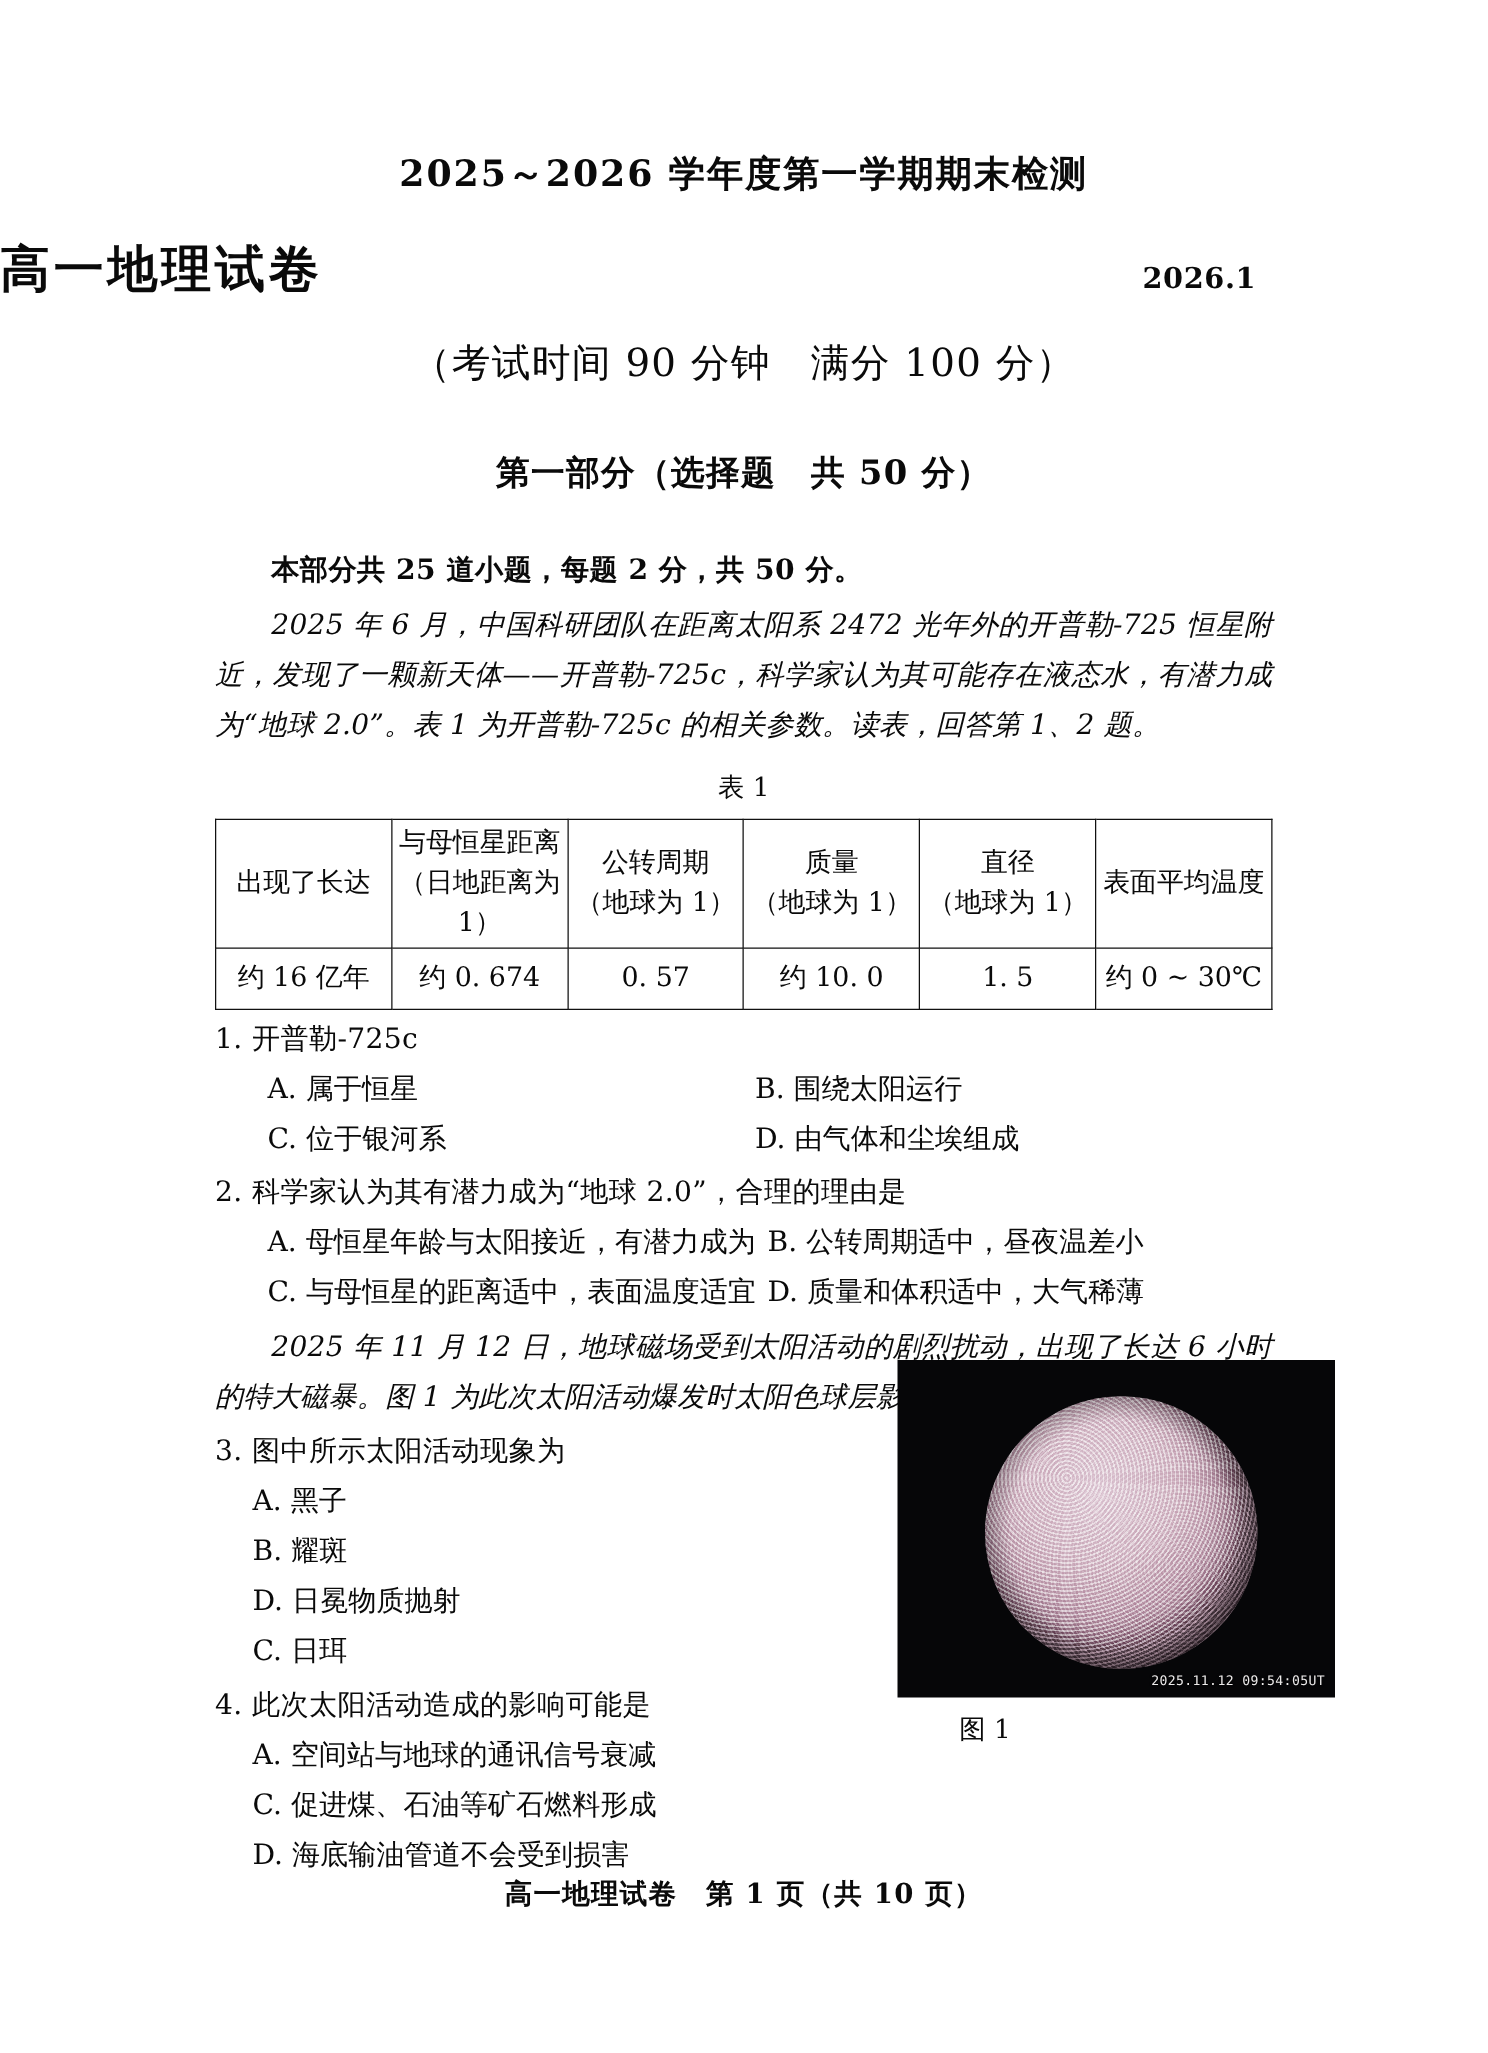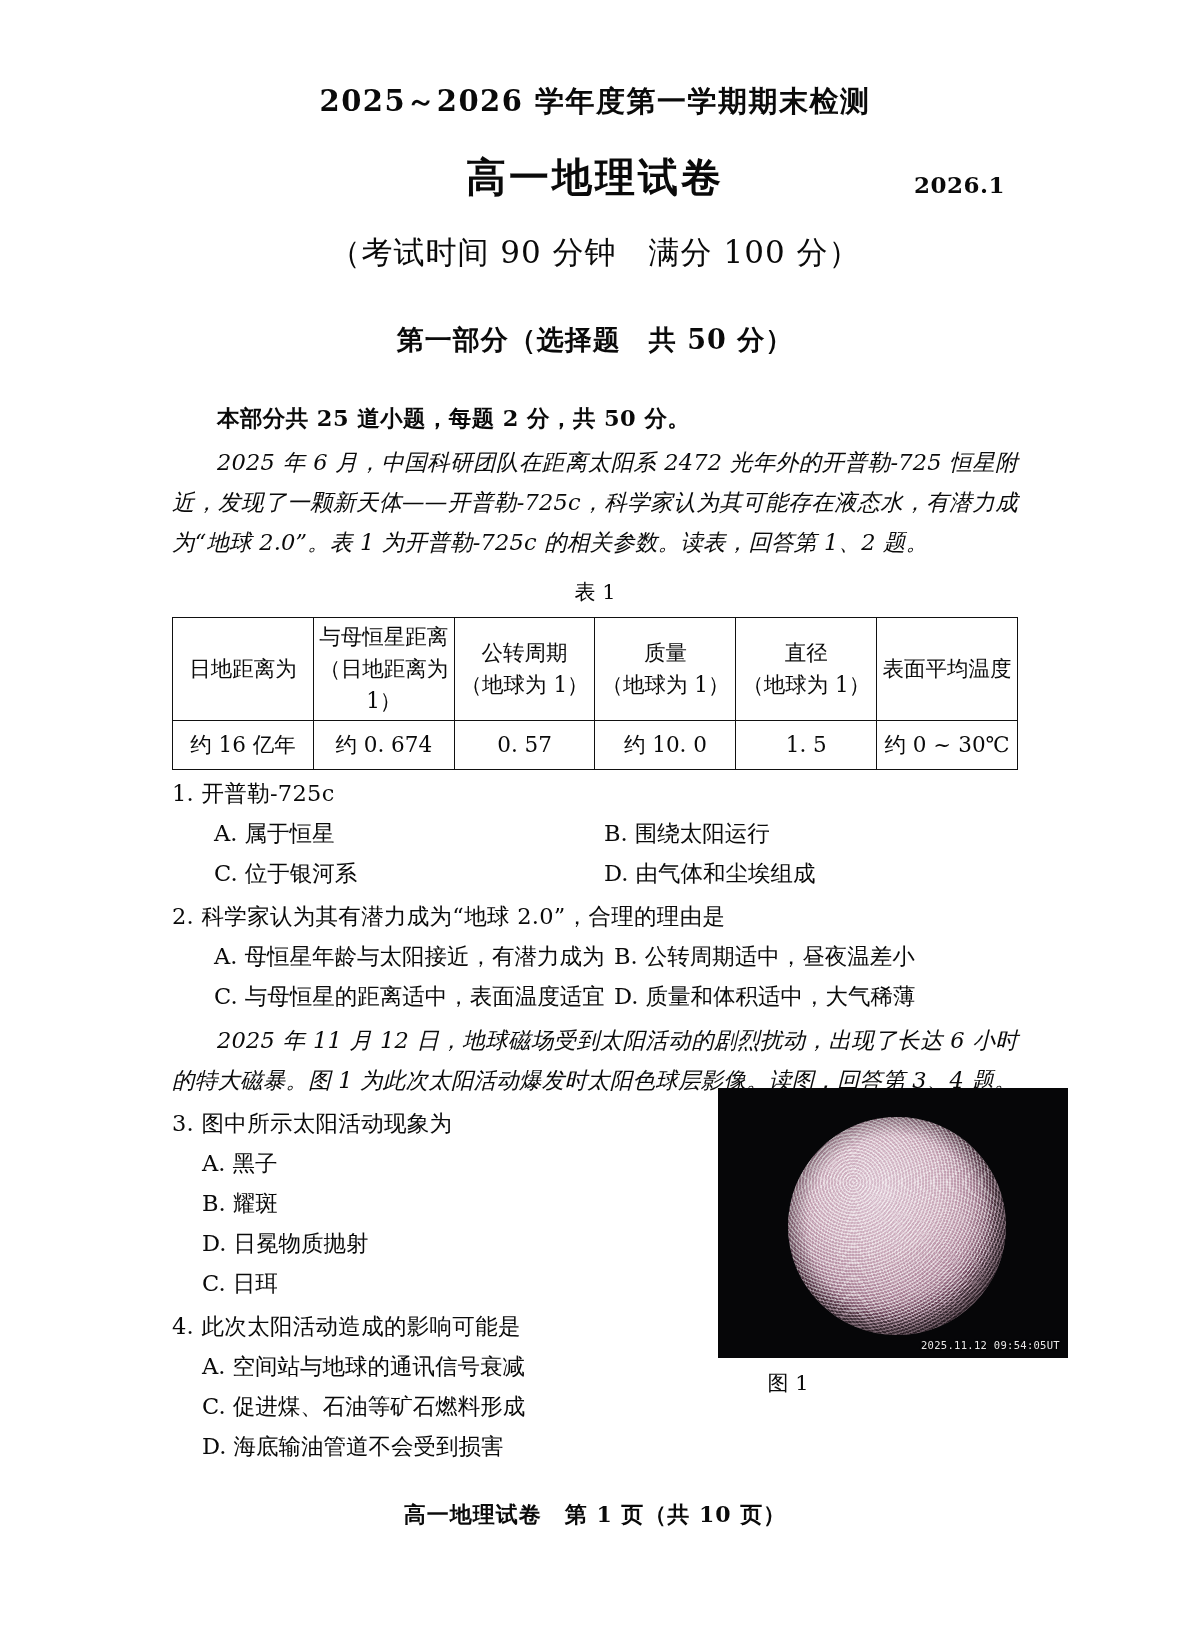--- a/index.html
+++ b/index.html
@@ -17,29 +17,29 @@
   }
   .page {
     position: absolute;
     inset: 0;
     padding: 0;
   }
 
   
   .exam-header {
     text-align: center;
-    margin-top: 82px;
+    margin-top: 120px;
     font-size: 29px;
     font-weight: 700;
     letter-spacing: 1.5px;
     font-family: "DejaVu Serif", "Liberation Serif", serif;
   }
   .title-row {
     position: relative;
-    text-align: center;
+    text-align: left;
     margin-top: 28px;
     height: 52px;
   }
   .paper-title {
     font-size: 40px;
     font-weight: 700;
     letter-spacing: 3px;
     display: inline-block;
   }
   .paper-date {
@@ -239,21 +239,21 @@
     <div class="bold-note">本部分共 25 道小题，每题 2 分，共 50 分。</div>
 
     <div class="passage">2025 年 6 月，中国科研团队在距离太阳系 2472 光年外的开普勒-725 恒星附近，发现了一颗新天体——开普勒-725c，科学家认为其可能存在液态水，有潜力成为“地球 2.0”。表 1 为开普勒-725c 的相关参数。读表，回答第 1、2 题。</div>
 
     <div class="table-caption">表 1</div>
 
     <table class="params">
       <thead>
         <tr>
           <th class="th-2line">
-            <span>日地距离为</span>
+            <span>出现了长达</span>
             <span></span>
           </th>
           <th class="th-2line">
             <span>与母恒星距离</span>
             <span>（日地距离为 1）</span>
           </th>
           <th class="th-2line">
             <span>公转周期</span>
             <span>（地球为 1）</span>
           </th>

